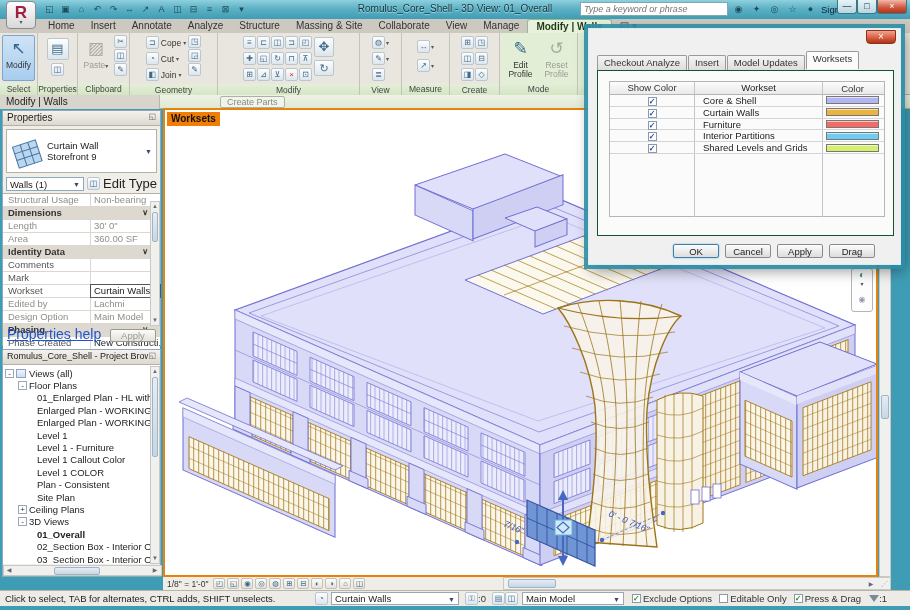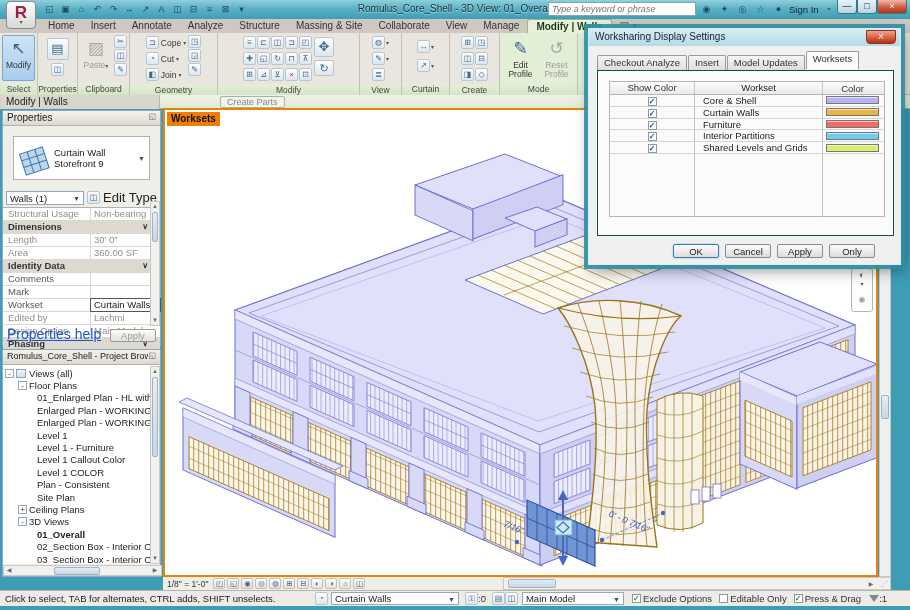--- a/index.html
+++ b/index.html
@@ -5,21 +5,21 @@
 *{margin:0;padding:0;box-sizing:border-box;font-family:"Liberation Sans",sans-serif}
 body{width:910px;height:610px;position:relative;background:#3e9db5;overflow:hidden;font-size:10px;color:#222}
 .abs{position:absolute}
 
 #titlebar{left:0;top:0;width:910px;height:19px;background:linear-gradient(#8ed0de,#5db1c4 45%,#3e9db5);}
 #applogo{left:6px;top:1px;width:30px;height:28px;background:linear-gradient(#fdfdfd,#d8d8d8);border:1px solid #8a8a8a;border-radius:4px;z-index:5;text-align:center}
 #applogo .R{font-size:17px;font-weight:bold;color:#a02040;line-height:22px}
 .qat{display:flex;gap:1px;align-items:center}
 .qi{width:15px;height:14px;border:1px solid transparent;border-radius:2px;text-align:center;line-height:13px;font-size:9px;color:#1d4b58}
 #wtitle{top:3px;left:330px;width:250px;text-align:center;color:#10343e;font-size:10px;text-shadow:0 1px 1px rgba(255,255,255,.6)}
-#infocenter{top:2px;left:548px;display:flex;align-items:center;gap:3px}
+#infocenter{top:2px;left:580px;display:flex;align-items:center;gap:3px}
 #searchbox{width:148px;height:14px;background:#fff;border:1px solid #7fa8b5;font-size:9px;color:#999;font-style:italic;padding:1px 3px;line-height:11px}
 #winbtns{top:0;right:3px;display:flex}
 .wb{width:20px;height:14px;border:1px solid #3c7685;border-top:none;background:linear-gradient(#e8f4f8,#b7d6e0);text-align:center;line-height:12px;font-size:9px;color:#123;border-radius:0 0 3px 3px}
 .wb.close{width:30px;background:linear-gradient(#f2b8ab,#d0543a 60%,#b03418);color:#fff}
 
 #tabrow{left:0;top:19px;width:910px;height:14px;background:#cdc9c1;display:flex;padding-left:40px}
 .rtab{padding:1px 8px 0;font-size:10px;color:#333;height:14px}
 .rtab.active{background:#e7f1dd;border:1px solid #9ab88a;border-bottom:none;border-radius:3px 3px 0 0;font-weight:bold;color:#1c3b12}
 
 #ribbon{left:0;top:33px;width:910px;height:62px;background:#e9e6df;border-bottom:1px solid #b9b5ab;display:flex}
@@ -260,21 +260,21 @@
         <div class="mrow">
             <span class="mi">↔</span>
             <span class="dd">▾</span>
           </div>
         <div class="mrow">
             <span class="mi">↗</span>
             <span class="dd">▾</span>
           </div>
       </div>
     </div>
-    <div class="pcap">Curtain</div>
+    <div class="pcap">Measure</div>
   </div>
   <div class="panel" style="width:50px">
     <div class="pbody">
       <div class="micol">
         <div class="mrow">
             <span class="mi">⊞</span>
             <span class="mi">◳</span>
           </div>
         <div class="mrow">
             <span class="mi">◫</span>
@@ -307,21 +307,21 @@
 <div id="optbar" class="abs">
   <div id="optmode">Modify | Walls</div>
   <div class="cpbtn">Create Parts</div>
 </div>
 
 <div class="abs palette" style="left:2px;top:110px;width:159px;height:236px">
   <div class="ptitle">
       <span>Properties</span>
       <span style="font-size:8px;color:#667">◱</span>
     </div>
-  <div style="margin:10px;background:#fff;border:1px solid #b5b1a7;height:44px;display:flex;align-items:center">
+  <div style="margin:3px;background:#fff;border:1px solid #b5b1a7;height:44px;display:flex;align-items:center">
     <svg width="36" height="36" style="margin:2px">
         <g transform="rotate(-18 18 20)">
           <rect x="6" y="10" width="24" height="22" fill="#bcd6ee" stroke="#4477aa"></rect>
           <path d="M14,10V32 M22,10V32 M6,17H30 M6,24H30" stroke="#4477aa" fill="none" stroke-width="1"></path>
         </g>
       </svg>
     <div style="flex:1;font-size:9.5px;line-height:11px">
         <div>Curtain Wall</div>
         <div>Storefront 9</div>
       </div>
@@ -749,21 +749,20 @@
     </div>
   <div class="scb" style="margin-left:7px">
       <span class="cbx">✓</span>
       <span>Press &amp; Drag</span>
     </div>
   <span style="margin-left:8px;width:0;height:0;border-left:5px solid transparent;border-right:5px solid transparent;border-top:7px solid #7a8a98"></span>
   <span style="color:#333">:1</span>
 </div>
 
 <div id="dlg" class="abs">
-  <div id="dlgtitle">Worksharing Display Settings</div>
   <div id="dlgclose" class="abs">×</div>
   <div id="dtabs" class="abs">
     <div class="dtab">Checkout Analyze</div>
     <div class="dtab">Insert</div>
     <div class="dtab">Model Updates</div>
     <div class="dtab active">Worksets</div>
   </div>
   <div id="dcontent" class="abs">
     <div id="dtable" class="abs">
       <div class="dhdr">
@@ -810,15 +809,15 @@
         <div class="dc1"></div>
           <div class="dc2"></div>
           <div class="dc3"></div>
       </div>
     </div>
   </div>
   <div id="dbtns" class="abs">
     <div class="dbtn def">OK</div>
     <div class="dbtn">Cancel</div>
     <div class="dbtn">Apply</div>
-    <div class="dbtn">Only</div>
+    <div class="dbtn">Drag</div>
   </div>
 </div>
 
 </body></html>

